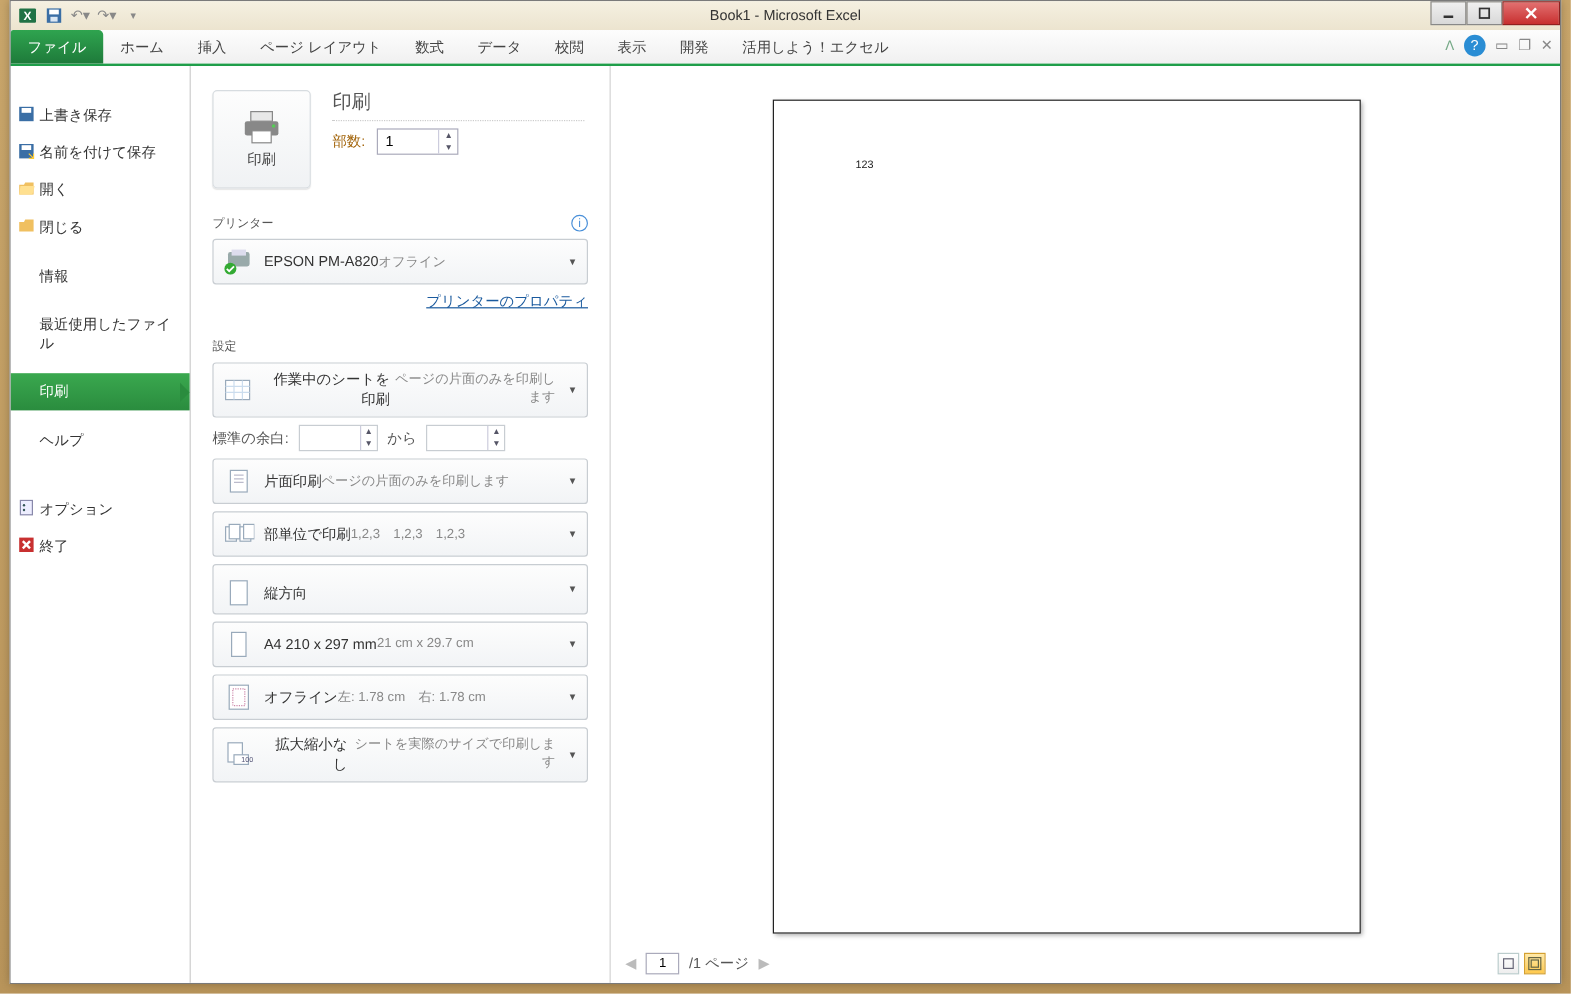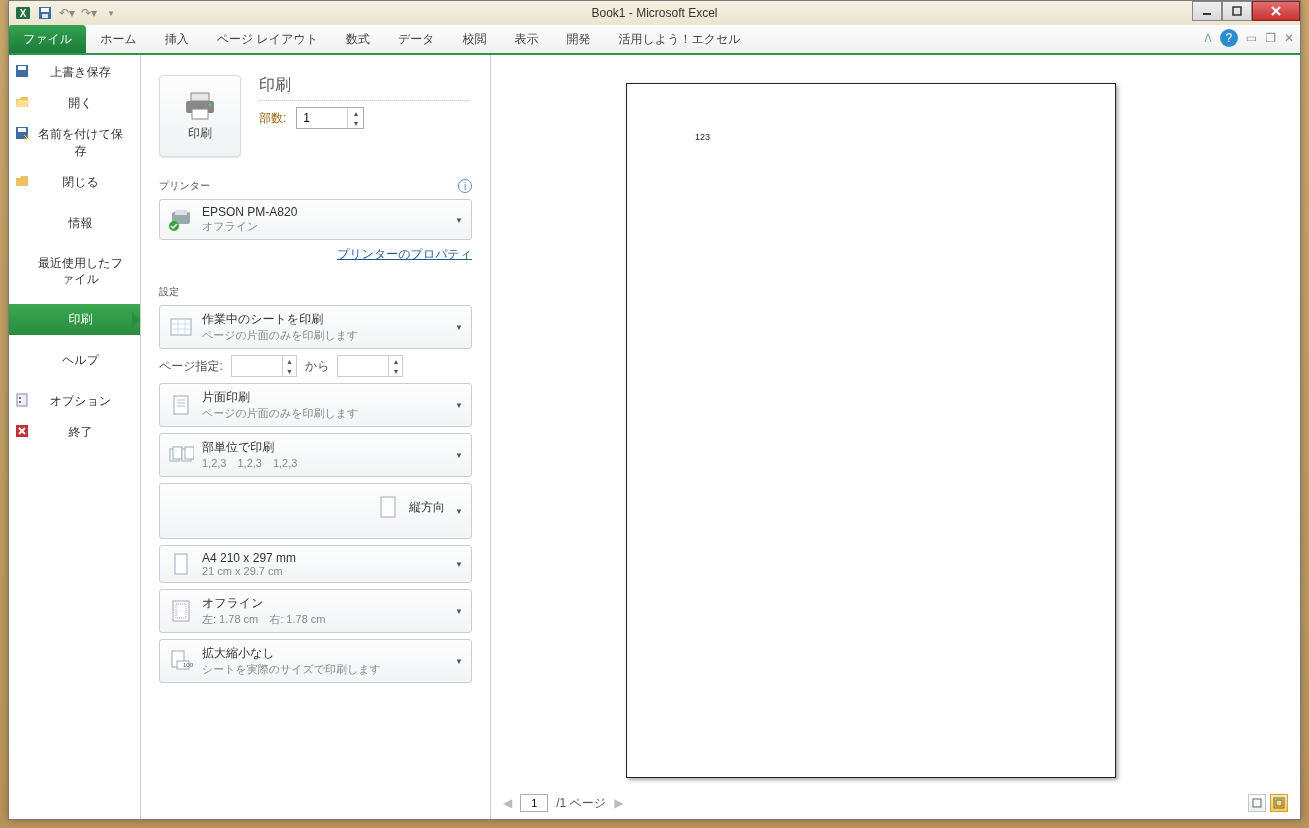--- a/index.html
+++ b/index.html
@@ -14,21 +14,21 @@
 .win-btn { width: 30px; height: 20px; background: linear-gradient(#f0f0f0,#d8d8d8); border: 1px solid #888; display: flex; align-items: center; justify-content: center; font-size: 10px; }
 .win-btn.close { width: 48px; background: linear-gradient(#e27070,#c83030); color: #fff; border-color: #902020; }
 
 .ribbon-tabs { height: 30px; background: linear-gradient(#fdfdfd,#f0f0f0); border-bottom: 2px solid #1f9e4a; display: flex; align-items: stretch; position: relative; }
 .ribbon-tab { padding: 0 14px; font-size: 12px; color: #444; display: flex; align-items: center; cursor: pointer; }
 .ribbon-tab.file { background: linear-gradient(#2fa44f,#1e7a3a); color: #fff; border-top-right-radius: 4px; border-top-left-radius: 2px; text-align: right; }
 .ribbon-right { position: absolute; right: 6px; top: 4px; display: flex; gap: 8px; align-items: center; }
 .help-circle { width: 18px; height: 18px; border-radius: 50%; background: #2a8dd4; color: #fff; font-size: 12px; display: flex; align-items: center; justify-content: center; }
 
 .backstage { display: flex; height: calc(100% - 54px); background: #fff; }
-.side-menu { width: 132px; background: #fff; border-right: 1px solid #ccc; padding-top: 2px; text-align: center; }
+.side-menu { width: 150px; background: #fff; border-right: 1px solid #ccc; padding-top: 26px; }
 .side-item { padding: 7px 12px 7px 24px; font-size: 12px; color: #333; position: relative; cursor: pointer; }
 .side-item .mi { position: absolute; left: 6px; top: 7px; width: 14px; height: 14px; }
 .side-item.noicon { padding-left: 24px; }
 .side-item.active { background: linear-gradient(#3aa84f,#2a8c3e); color: #fff; }
 .side-item.active::after { content: ""; position: absolute; right: -8px; top: 50%; transform: translateY(-50%); border: 8px solid transparent; border-left-color: #2a8c3e; }
 
 .print-pane { width: 350px; padding: 20px 18px; border-right: 1px solid #ccc; overflow: hidden; }
 .print-head { display: flex; gap: 18px; align-items: flex-start; }
 .big-print-btn { width: 82px; height: 82px; border: 1px solid #d7dce0; border-radius: 4px; background: linear-gradient(#fdfdfd,#f0f2f4); display: flex; flex-direction: column; align-items: center; justify-content: center; gap: 4px; cursor: pointer; box-shadow: 0 1px 1px rgba(0,0,0,.1);}
 .section-title { font-size: 16px; color: #555; margin-bottom: 6px;}
@@ -36,21 +36,21 @@
 .copies-row label { font-size: 12px; color: #a16207;}
 .spinner { width: 68px; height: 22px; border: 1px solid #aab; background: #fff; display: flex; align-items: center; padding: 0 18px 0 6px; position: relative; font-size: 12px;}
 .spinner .arrows { position: absolute; right: 0; top: 0; bottom: 0; width: 16px; display: flex; flex-direction: column; border-left: 1px solid #ccd;}
 .spinner .arrows span { flex:1; display:flex; align-items:center; justify-content:center; font-size:7px; color:#556; cursor:pointer;}
 
 .sect-head { display:flex; align-items:center; justify-content:space-between; margin-top: 22px; margin-bottom: 6px;}
 .sect-head h3 { font-size: 10px; color: #555; font-weight: normal;}
 .info-i { width:14px; height:14px; border:1px solid #4a90d9; border-radius:50%; color:#4a90d9; font-size:10px; display:flex; align-items:center; justify-content:center;}
 
 .combo { border:1px solid #c8cdd2; border-radius:3px; background: linear-gradient(#fdfdfd,#f2f4f6); padding: 5px 26px 5px 8px; position: relative; display:flex; gap:8px; align-items:center; cursor:pointer; margin-bottom: 6px;}
-.combo .two-line { display:flex; flex-direction:column;}
+.combo .two-line { display:flex; flex-direction:row;text-align:right;}
 .combo .line1 { font-size:12px; color:#333;}
 .combo .line2 { font-size:11px; color:#888;}
 .combo .caret { position:absolute; right:8px; top:50%; transform:translateY(-50%); font-size:8px; color:#555;}
 .combo .ico { width: 26px; height: 26px; display:flex; align-items:center; justify-content:center; }
 
 .link-right { text-align:right; font-size:12px;}
 .link-right a { color:#1a5a9e; text-decoration: underline; cursor:pointer;}
 
 .page-range { display:flex; align-items:center; gap:8px; font-size:12px; color:#555; margin-bottom:6px;}
 .page-range .sp { width:66px; height:22px; border:1px solid #c8cdd2; background:#fff; position:relative; display:flex; align-items:center; padding-left:6px;}
@@ -143,49 +143,49 @@
             <svg width="14" height="14">
               <rect x="1" y="1" width="12" height="12" fill="#3a6ea5"></rect>
               <rect x="3" y="2" width="8" height="4" fill="#fff"></rect>
             </svg>
           </span>
         <span>上書き保存</span>
       </div>
       <div class="side-item">
         <span class="mi">
             <svg width="14" height="14">
-              <path d="M1 4 L5 4 L6 2 L13 2 L13 12 L1 12 Z" fill="#f0c060"></path>
-              <path d="M2 5 L14 5 L12 12 L1 12 Z" fill="#ffe090"></path>
-            </svg>
-          </span>
-        <span>開く</span>
-      </div>
-      <div class="side-item">
-        <span class="mi">
-            <svg width="14" height="14">
               <rect x="1" y="1" width="12" height="12" fill="#3a6ea5"></rect>
               <rect x="3" y="2" width="8" height="4" fill="#fff"></rect>
               <path d="M9 9 L13 13 M13 9 L13 13 L9 13" stroke="#ffcc33" fill="none"></path>
             </svg>
           </span>
         <span>名前を付けて保存</span>
+      </div>
+      <div class="side-item">
+        <span class="mi">
+            <svg width="14" height="14">
+              <path d="M1 4 L5 4 L6 2 L13 2 L13 12 L1 12 Z" fill="#f0c060"></path>
+              <path d="M2 5 L14 5 L12 12 L1 12 Z" fill="#ffe090"></path>
+            </svg>
+          </span>
+        <span>開く</span>
       </div>
       <div class="side-item">
         <span class="mi">
             <svg width="14" height="14">
               <path d="M1 4 L5 4 L6 2 L13 2 L13 12 L1 12 Z" fill="#f0c060"></path>
             </svg>
           </span>
         <span>閉じる</span>
       </div>
       <div class="side-item noicon" style="margin-top:10px;"><span>情報</span></div>
       <div class="side-item noicon" style="margin-top:10px; line-height:1.3;"><span>最近使用したファイル</span></div>
       <div class="side-item noicon active" style="margin-top:10px;"><span>印刷</span></div>
       <div class="side-item noicon" style="margin-top:10px;"><span>ヘルプ</span></div>
-      <div class="side-item" style="margin-top:10px;">
+      <div class="side-item" style="margin-top:26px;">
         <span class="mi">
             <svg width="14" height="14">
               <rect x="2" y="1" width="10" height="12" fill="#eef" stroke="#88a"></rect>
               <circle cx="5" cy="5" r="1" fill="#355"></circle>
               <circle cx="5" cy="9" r="1" fill="#355"></circle>
             </svg>
           </span>
         <span>オプション</span>
       </div>
       <div class="side-item">
@@ -262,21 +262,21 @@
             </svg>
           </span>
         <div class="two-line">
           <span class="line1">作業中のシートを印刷</span>
           <span class="line2">ページの片面のみを印刷します</span>
         </div>
         <span class="caret">▼</span>
       </div>
 
       <div class="page-range">
-        <span>ページ指定:</span>
+        <span>標準の余白:</span>
         <div class="sp">
             <span></span>
             <div class="arrows">
               <span>▲</span>
               <span>▼</span>
             </div>
           </div>
         <span>から</span>
         <div class="sp">
             <span></span>
@@ -312,21 +312,21 @@
               <rect x="17" y="4" width="9" height="12" fill="#fff" stroke="#9ab"></rect>
             </svg>
           </span>
         <div class="two-line">
           <span class="line1">部単位で印刷</span>
           <span class="line2">1,2,3　1,2,3　1,2,3</span>
         </div>
         <span class="caret">▼</span>
       </div>
 
-      <div class="combo" style="padding-top:10px;padding-bottom:18px;justify-content:flex-end;">
+      <div class="combo" style="padding-top:10px;padding-bottom:4px;">
         <span class="ico">
             <svg width="20" height="24">
               <rect x="3" y="2" width="14" height="20" fill="#fff" stroke="#9ab"></rect>
             </svg>
           </span>
         <span class="line1">縦方向</span>
         <span class="caret">▼</span>
       </div>
 
       <div class="combo">

